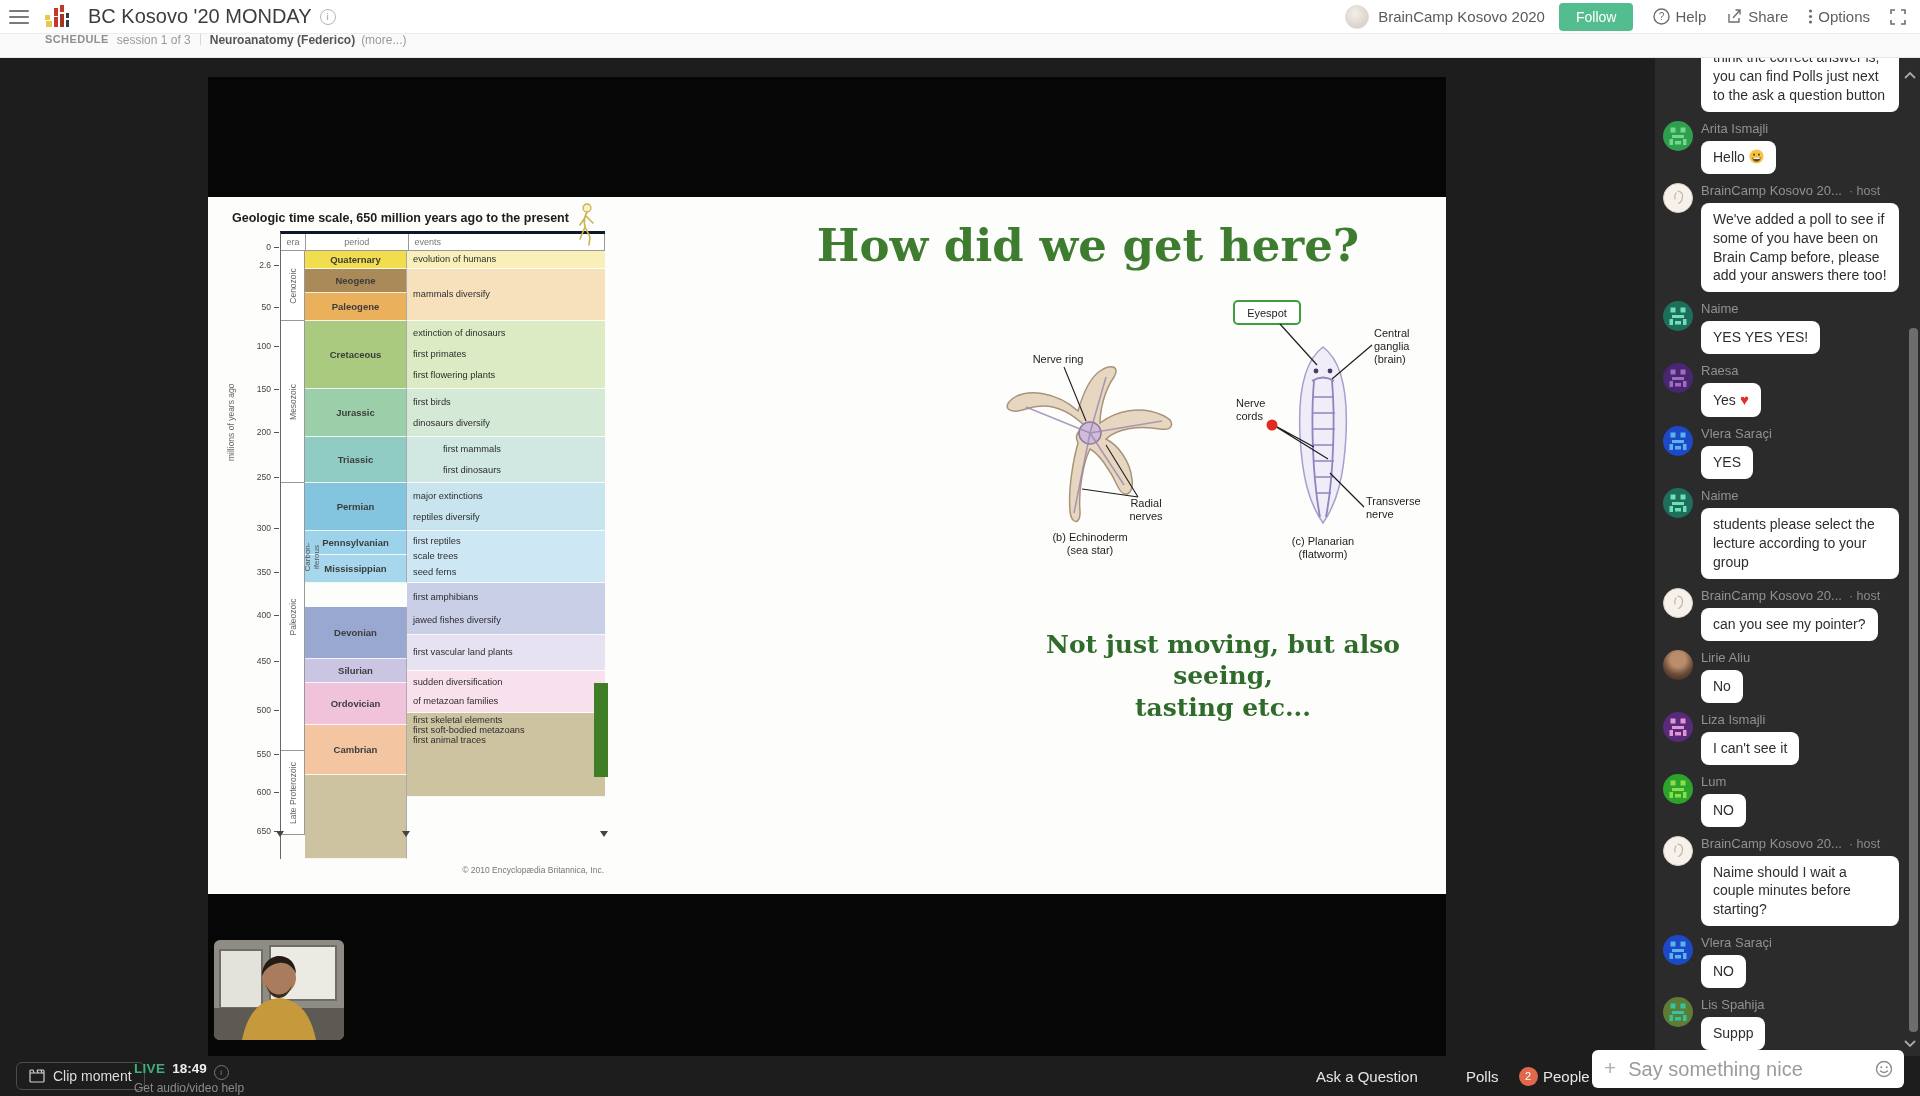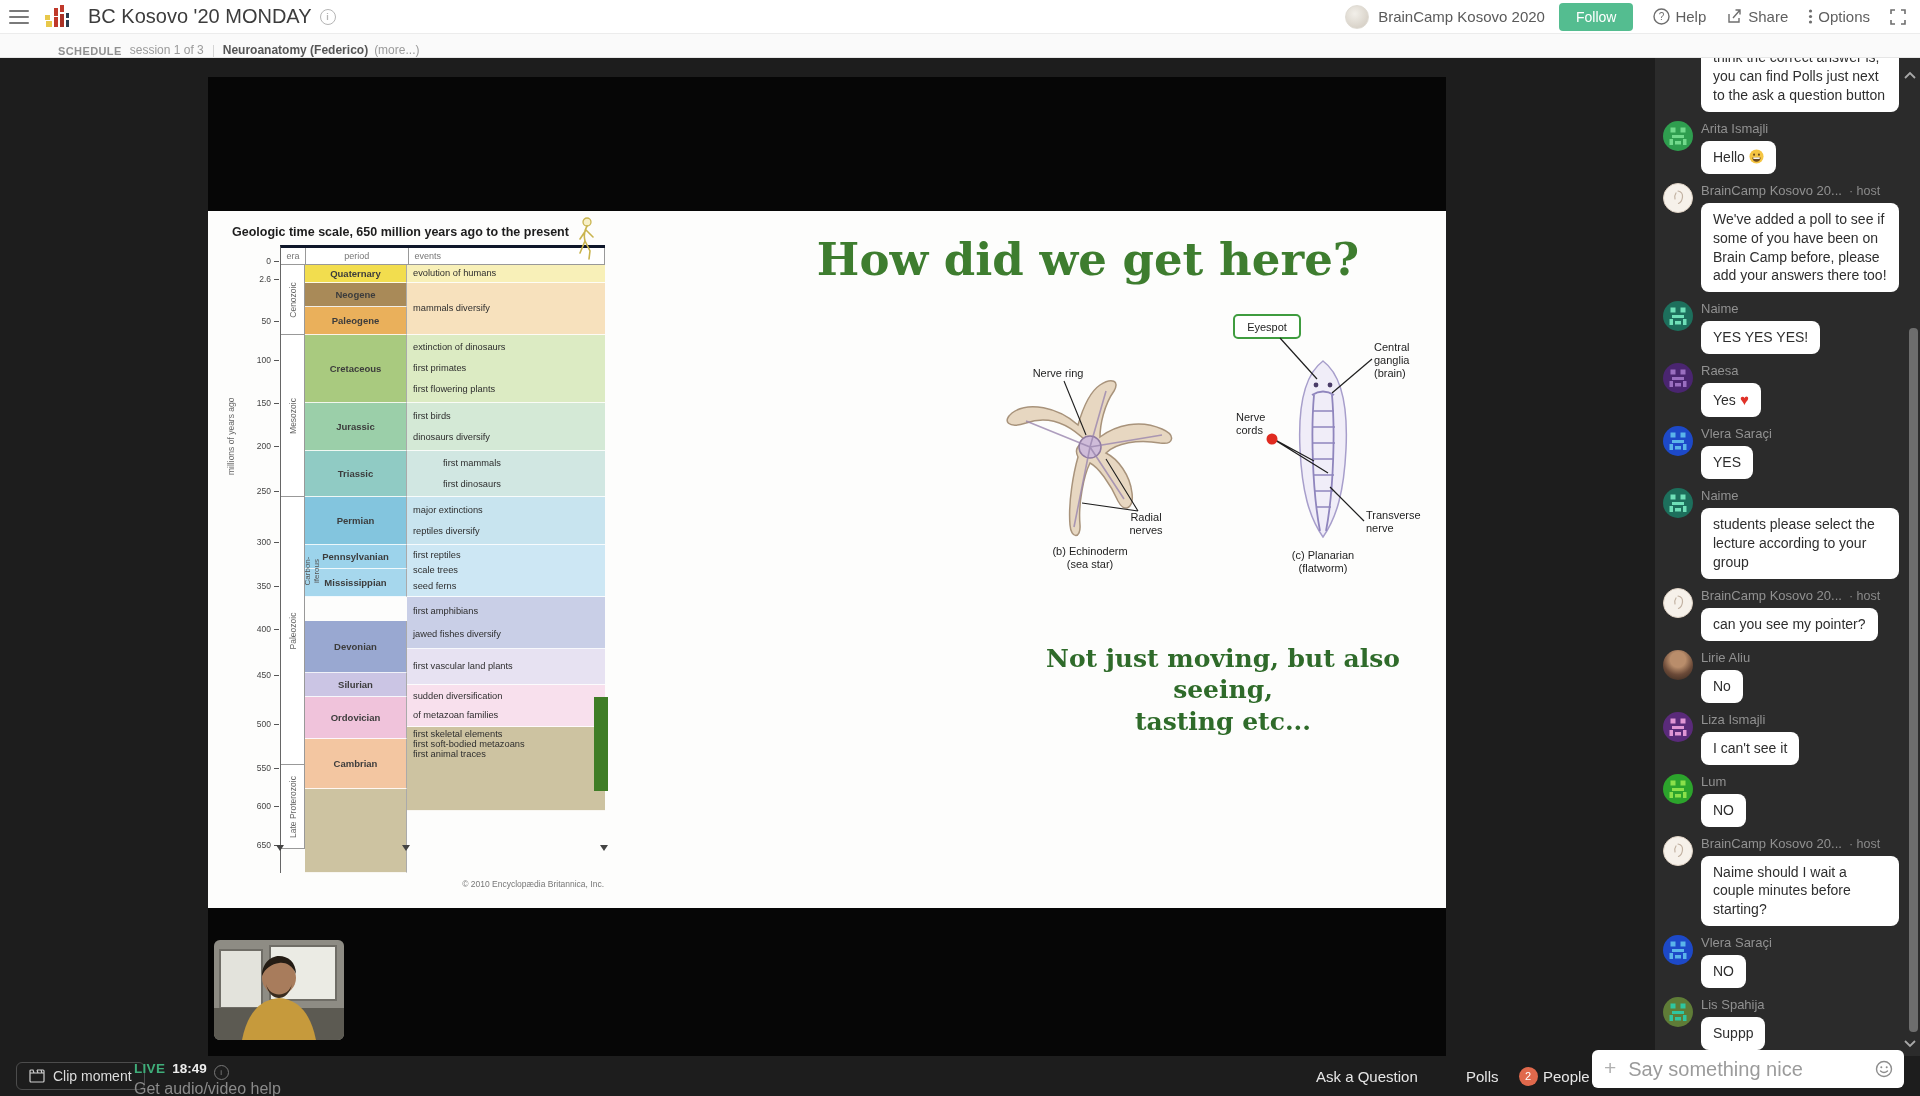--- a/index.html
+++ b/index.html
@@ -16,29 +16,29 @@
             display:inline-flex;align-items:center;justify-content:center;margin-left:8px;font-weight:bold;}
   .hdr-spacer{flex:1;}
   .chan-av{width:22px;height:22px;border-radius:50%;background:radial-gradient(circle at 40% 35%,#f2efe9,#cfc8bd);border:1px solid #e0dcd4;}
   .chan-name{font-size:15px;color:#5a5a5a;margin:0 14px 0 9px;}
   .btn-follow{background:#54bd90;color:#fff;font-size:14px;border:none;border-radius:4px;padding:6px 17px;cursor:pointer;}
   .hdr-item{display:flex;align-items:center;gap:5px;color:#5f5f5f;font-size:15px;margin-left:20px;cursor:pointer;}
   .hdr-item svg{display:block;}
   .hdr-expand{margin:0 14px 0 20px;cursor:pointer;}
   
   .sched{position:absolute;top:33px;left:0;right:0;height:24px;background:#fafafa;border-bottom:1px solid #e6e6e6;
-         display:flex;align-items:flex-end;font-size:12px;z-index:29;padding-left:13px;}
+         display:flex;align-items:flex-start;font-size:12px;z-index:29;}
   .sched-label{margin-left:45px;color:#8f8f8f;font-weight:bold;font-size:11px;letter-spacing:.4px;}
   .sched-session{color:#9a9a9a;margin-left:8px;}
   .sched-div{width:1px;height:12px;background:#d5d5d5;margin:0 9px;}
   .sched-current{color:#555;font-weight:bold;}
   .sched-more{color:#9a9a9a;margin-left:6px;cursor:pointer;}
   
   .stage{position:absolute;left:208px;top:77px;width:1238px;height:979px;background:#060606;}
-  .slide{position:absolute;left:0;top:134px;width:1238px;height:697px;background:#fdfdfc;overflow:hidden;}
+  .slide{position:absolute;left:0;top:120px;width:1238px;height:697px;background:#fdfdfc;overflow:hidden;}
   
   .geo{position:absolute;left:24px;top:14px;width:372px;color:#222;}
   .geo-title{font-size:12.5px;font-weight:bold;color:#1d1d1d;}
   .geo-body{position:relative;margin-top:6px;}
   .geo-table{margin-left:48px;width:324px;border-left:1px solid #666;border-top:3px solid #0f172a;}
   .geo-head{display:flex;height:16px;line-height:16px;font-size:9px;color:#777;border-bottom:1px solid #999;background:#fff;}
   .geo-head div{border-right:1px solid #999;}
   .gh-era{width:24px;text-align:center;}
   .gh-period{width:102px;text-align:center;}
   .gh-events{width:197px;padding-left:6px;box-sizing:border-box;}
@@ -95,21 +95,21 @@
   
   .ftr{position:absolute;left:0;right:0;bottom:0;height:40px;background:#1d1d1d;z-index:20;}
   .btn-clip{position:absolute;left:16px;top:6px;height:28px;display:flex;align-items:center;gap:8px;
             border:1px solid #4c4c4c;border-radius:6px;padding:0 12px;color:#dcdcdc;font-size:14px;
             background:transparent;cursor:pointer;}
   .live-block{position:absolute;left:134px;top:3px;line-height:17px;}
   .live-word{color:#3fae7a;font-weight:bold;font-size:13.5px;letter-spacing:.3px;}
   .live-time{color:#ededed;font-weight:bold;font-size:13.5px;margin-left:7px;}
   .live-info{display:inline-flex;width:13px;height:13px;border:1px solid #777;border-radius:50%;color:#888;
              font-size:8px;align-items:center;justify-content:center;margin-left:7px;vertical-align:-2px;}
-  .live-help{color:#8a8a8a;font-size:16px;}
+  .live-help{color:#8a8a8a;font-size:12px;}
   .ftr-link{position:absolute;top:0;height:40px;display:flex;align-items:center;color:#e6e6e6;font-size:15px;cursor:pointer;gap:7px;}
   .badge-polls{background:#e0694c;color:#fff;border-radius:50%;width:19px;height:19px;font-size:11px;
                display:inline-flex;align-items:center;justify-content:center;}
   .badge-people{background:#525252;color:#fff;border-radius:9px;min-width:26px;height:18px;font-size:11px;
                 display:inline-flex;align-items:center;justify-content:center;padding:0 4px;}
   .mini-avs{display:flex;margin-left:2px;}
   .mini-avs svg{width:19px;height:19px;margin-left:-4px;}
   .chat-input{position:absolute;right:16px;top:-6px;width:312px;height:38px;background:#fff;border-radius:6px;
               display:flex;align-items:center;z-index:25;}
   .ci-plus{color:#b0b0b0;font-size:21px;margin:0 10px 2px 12px;cursor:pointer;}

